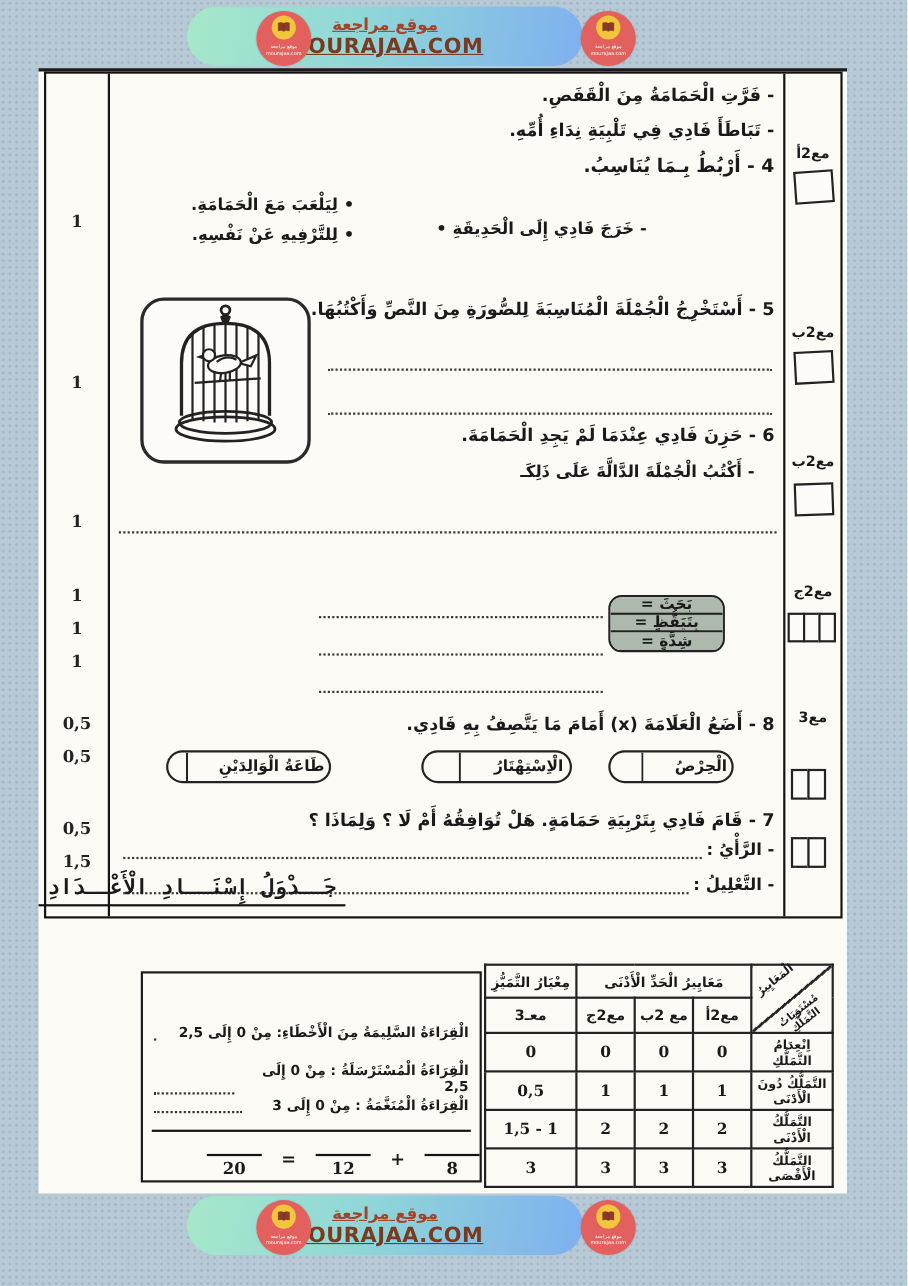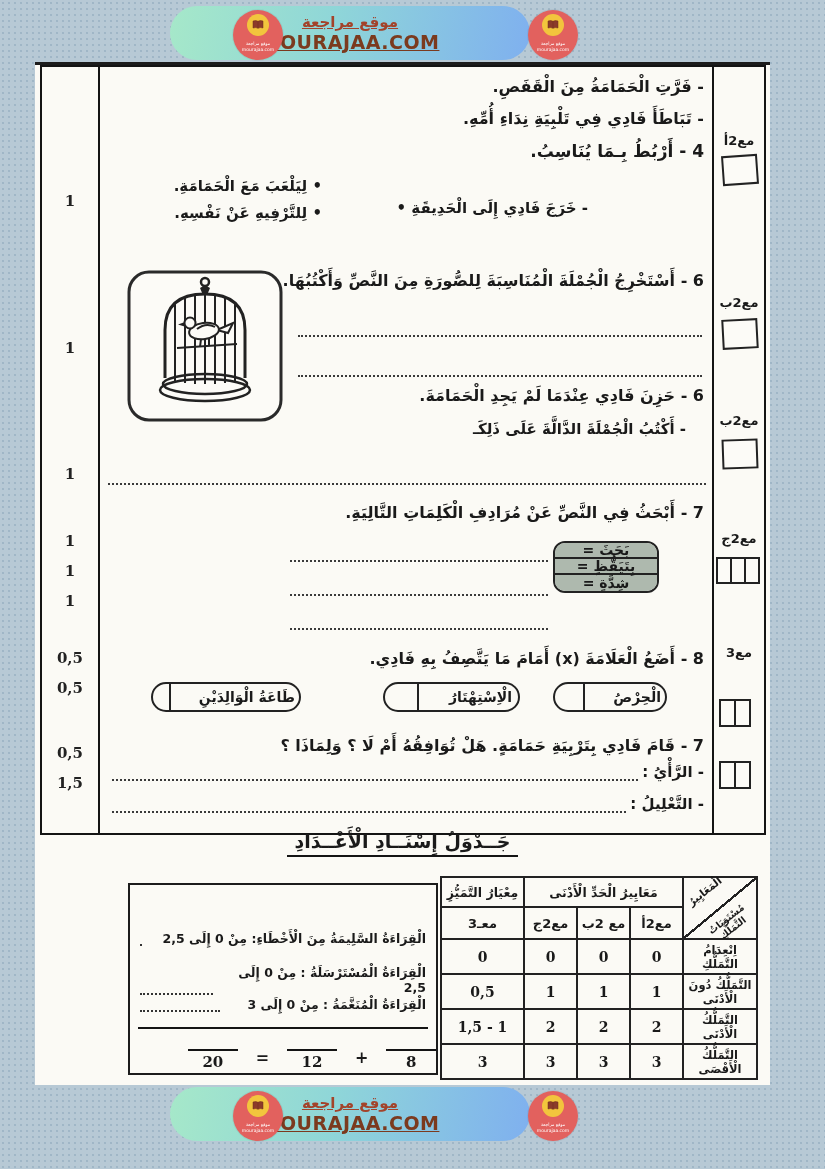--- a/index.html
+++ b/index.html
@@ -63,32 +63,32 @@
   .ans-row .fill { flex:1; height:13px; border-bottom:2.5px dotted #3a3a3a; margin:0 4px; }
 
   
   .mlabel { position:absolute; width:100%; text-align:center; font-size:13px; font-weight:bold; direction:rtl; }
   .mbox { position:absolute; width:36px; height:30px; border:2px solid #222; background:#fcfbf7; }
   .mcells { position:absolute; display:flex; }
   .mcell { border:2px solid #222; margin-left:-2px; background:#fcfbf7; }
   .mcell:first-child { margin-left:0; }
 
   
-  .grade-title-wrap { position:absolute; top:768px; left:0; width:100%; text-align:center; }
+  .grade-title-wrap { position:absolute; top:734px; left:0; width:100%; text-align:left;font-family:Liberation Mono, monospace; }
   .grade-title { display:inline-block; font-size:19px; font-weight:bold; direction:rtl;
                  border-bottom:2.5px solid #141414; padding:0 8px 3px; }
 
   .read-box { position:absolute; left:93px; top:821px; width:310px; height:192px; border:2.5px solid #1c1c1c; }
   .read-head { position:absolute; top:8px; width:100%; text-align:center; font-size:15px; font-weight:bold; direction:rtl; }
   .read-row { position:absolute; left:0; width:100%; padding:0 10px; display:flex; direction:rtl;
               justify-content:space-between; align-items:flex-end; font-size:12.5px; font-weight:bold;gap:17px; }
   .read-row .rdots { height:10px; border-bottom:2px dotted #333; }
   .read-divider { position:absolute; top:142px; left:8px; right:8px; border-top:2.5px solid #141414; }
   .frac-row { position:absolute; top:152px; left:0; width:100%; display:flex; direction:ltr;
-              padding-left:58px; gap:18px; align-items:center; }
+              padding-left:58px; gap:18px; align-items:flex-start; }
   .frac { width:52px; }
   .frac .bar { height:14px; border-bottom:2.5px solid #141414; }
   .frac .den { text-align:center; font-family:"DejaVu Serif", serif; font-weight:bold; font-size:15px; margin-top:2px; }
   .frac-op { font-family:"DejaVu Serif", serif; font-weight:bold; font-size:16px; padding-top:7px; }
 
   
   table.grade { position:absolute; left:405px; top:814px; width:316px; border-collapse:collapse;
                 direction:rtl; table-layout:fixed; background:#fbfaf5; }
   table.grade td { border:2px solid #222; text-align:center; vertical-align:middle; }
   .t-rowlabel { font-size:11.5px; font-weight:bold; height:35px; }
@@ -158,21 +158,21 @@
         <div class="ar-line" style="top:10px; right:8px">- فَرَّتِ الْحَمَامَةُ مِنَ الْقَفَصِ.</div>
         <div class="ar-line" style="top:42px; right:8px">- تَبَاطَأَ فَادِي فِي تَلْبِيَةِ نِدَاءِ أُمِّهِ.</div>
 
         <div class="ar-line" style="top:74px; right:8px; font-size:17px">4 - أَرْبُطُ بِـمَا يُنَاسِبُ.</div>
         <div class="ar-line" style="top:132px; right:124px; font-size:15px">- خَرَجَ فَادِي إِلَى الْحَدِيقَةِ •</div>
         <div class="q4-options" style="top:106px; right:390px">
           <div>• لِيَلْعَبَ مَعَ الْحَمَامَةِ.</div>
           <div>• لِلتَّرْفِيهِ عَنْ نَفْسِهِ.</div>
         </div>
 
-        <div class="ar-line" style="top:204px; right:8px">6 - أَسْتَخْرِجُ الْجُمْلَةَ الْمُنَاسِبَةَ لِلصُّورَةِ مِنَ النَّصِّ وَأَكْتُبُهَا.</div>
+        <div class="ar-line" style="top:204px; right:8px">5 - أَسْتَخْرِجُ الْجُمْلَةَ الْمُنَاسِبَةَ لِلصُّورَةِ مِنَ النَّصِّ وَأَكْتُبُهَا.</div>
 
         <div class="cage-box" style="left:23px; top:201px">
           <svg width="160" height="156" viewBox="0 0 160 156">
             <rect x="4" y="4" width="152" height="148" rx="20" fill="#fcfbf7" stroke="#2a2a2a" stroke-width="3"></rect>
             <circle cx="80" cy="14" r="4" fill="none" stroke="#222" stroke-width="2.5"></circle>
             <path d="M75 20 q5 -4 10 0 l-2.5 6 h-5 z" fill="#222"></path>
             <path d="M40 110 L40 62 Q40 26 80 26 Q120 26 120 62 L120 110" fill="none" stroke="#222" stroke-width="3"></path>
             <line x1="50" y1="35" x2="50" y2="113" stroke="#222" stroke-width="2"></line>
             <line x1="60" y1="30" x2="60" y2="115" stroke="#222" stroke-width="2"></line>
             <line x1="70" y1="27" x2="70" y2="116" stroke="#222" stroke-width="2"></line>
@@ -195,21 +195,20 @@
           </svg>
         </div>
 
         <div class="dotline" style="top:262px; left:196px; width:404px"></div>
         <div class="dotline" style="top:302px; left:196px; width:404px"></div>
 
         <div class="ar-line" style="top:319px; right:8px">6 - حَزِنَ فَادِي عِنْدَمَا لَمْ يَجِدِ الْحَمَامَةَ.</div>
         <div class="ar-line" style="top:353px; right:26px; font-size:15px">- أَكْتُبُ الْجُمْلَةَ الدَّالَّةَ عَلَى ذَلِكَـ</div>
         <div class="dotline" style="top:410px; left:6px; width:598px"></div>
 
-        <div class="ar-line" style="top:436px; right:8px">7 - أَبْحَثُ فِي النَّصِّ عَنْ مُرَادِفِ الْكَلِمَاتِ التَّالِيَةِ.</div>
         <div class="words-box" style="left:451px; top:474px">
           <div class="word-cell">بَحَثَ =</div>
           <div class="word-cell">بِتَيَقُّظٍ =</div>
           <div class="word-cell">شِدَّةٍ =</div>
         </div>
         <div class="dotline" style="top:487px; left:188px; width:258px"></div>
         <div class="dotline" style="top:521px; left:188px; width:258px"></div>
         <div class="dotline" style="top:555px; left:188px; width:258px"></div>
 
         <div class="ar-line" style="top:582px; right:8px">8 - أَضَعُ الْعَلَامَةَ (x) أَمَامَ مَا يَتَّصِفُ بِهِ فَادِي.</div>

